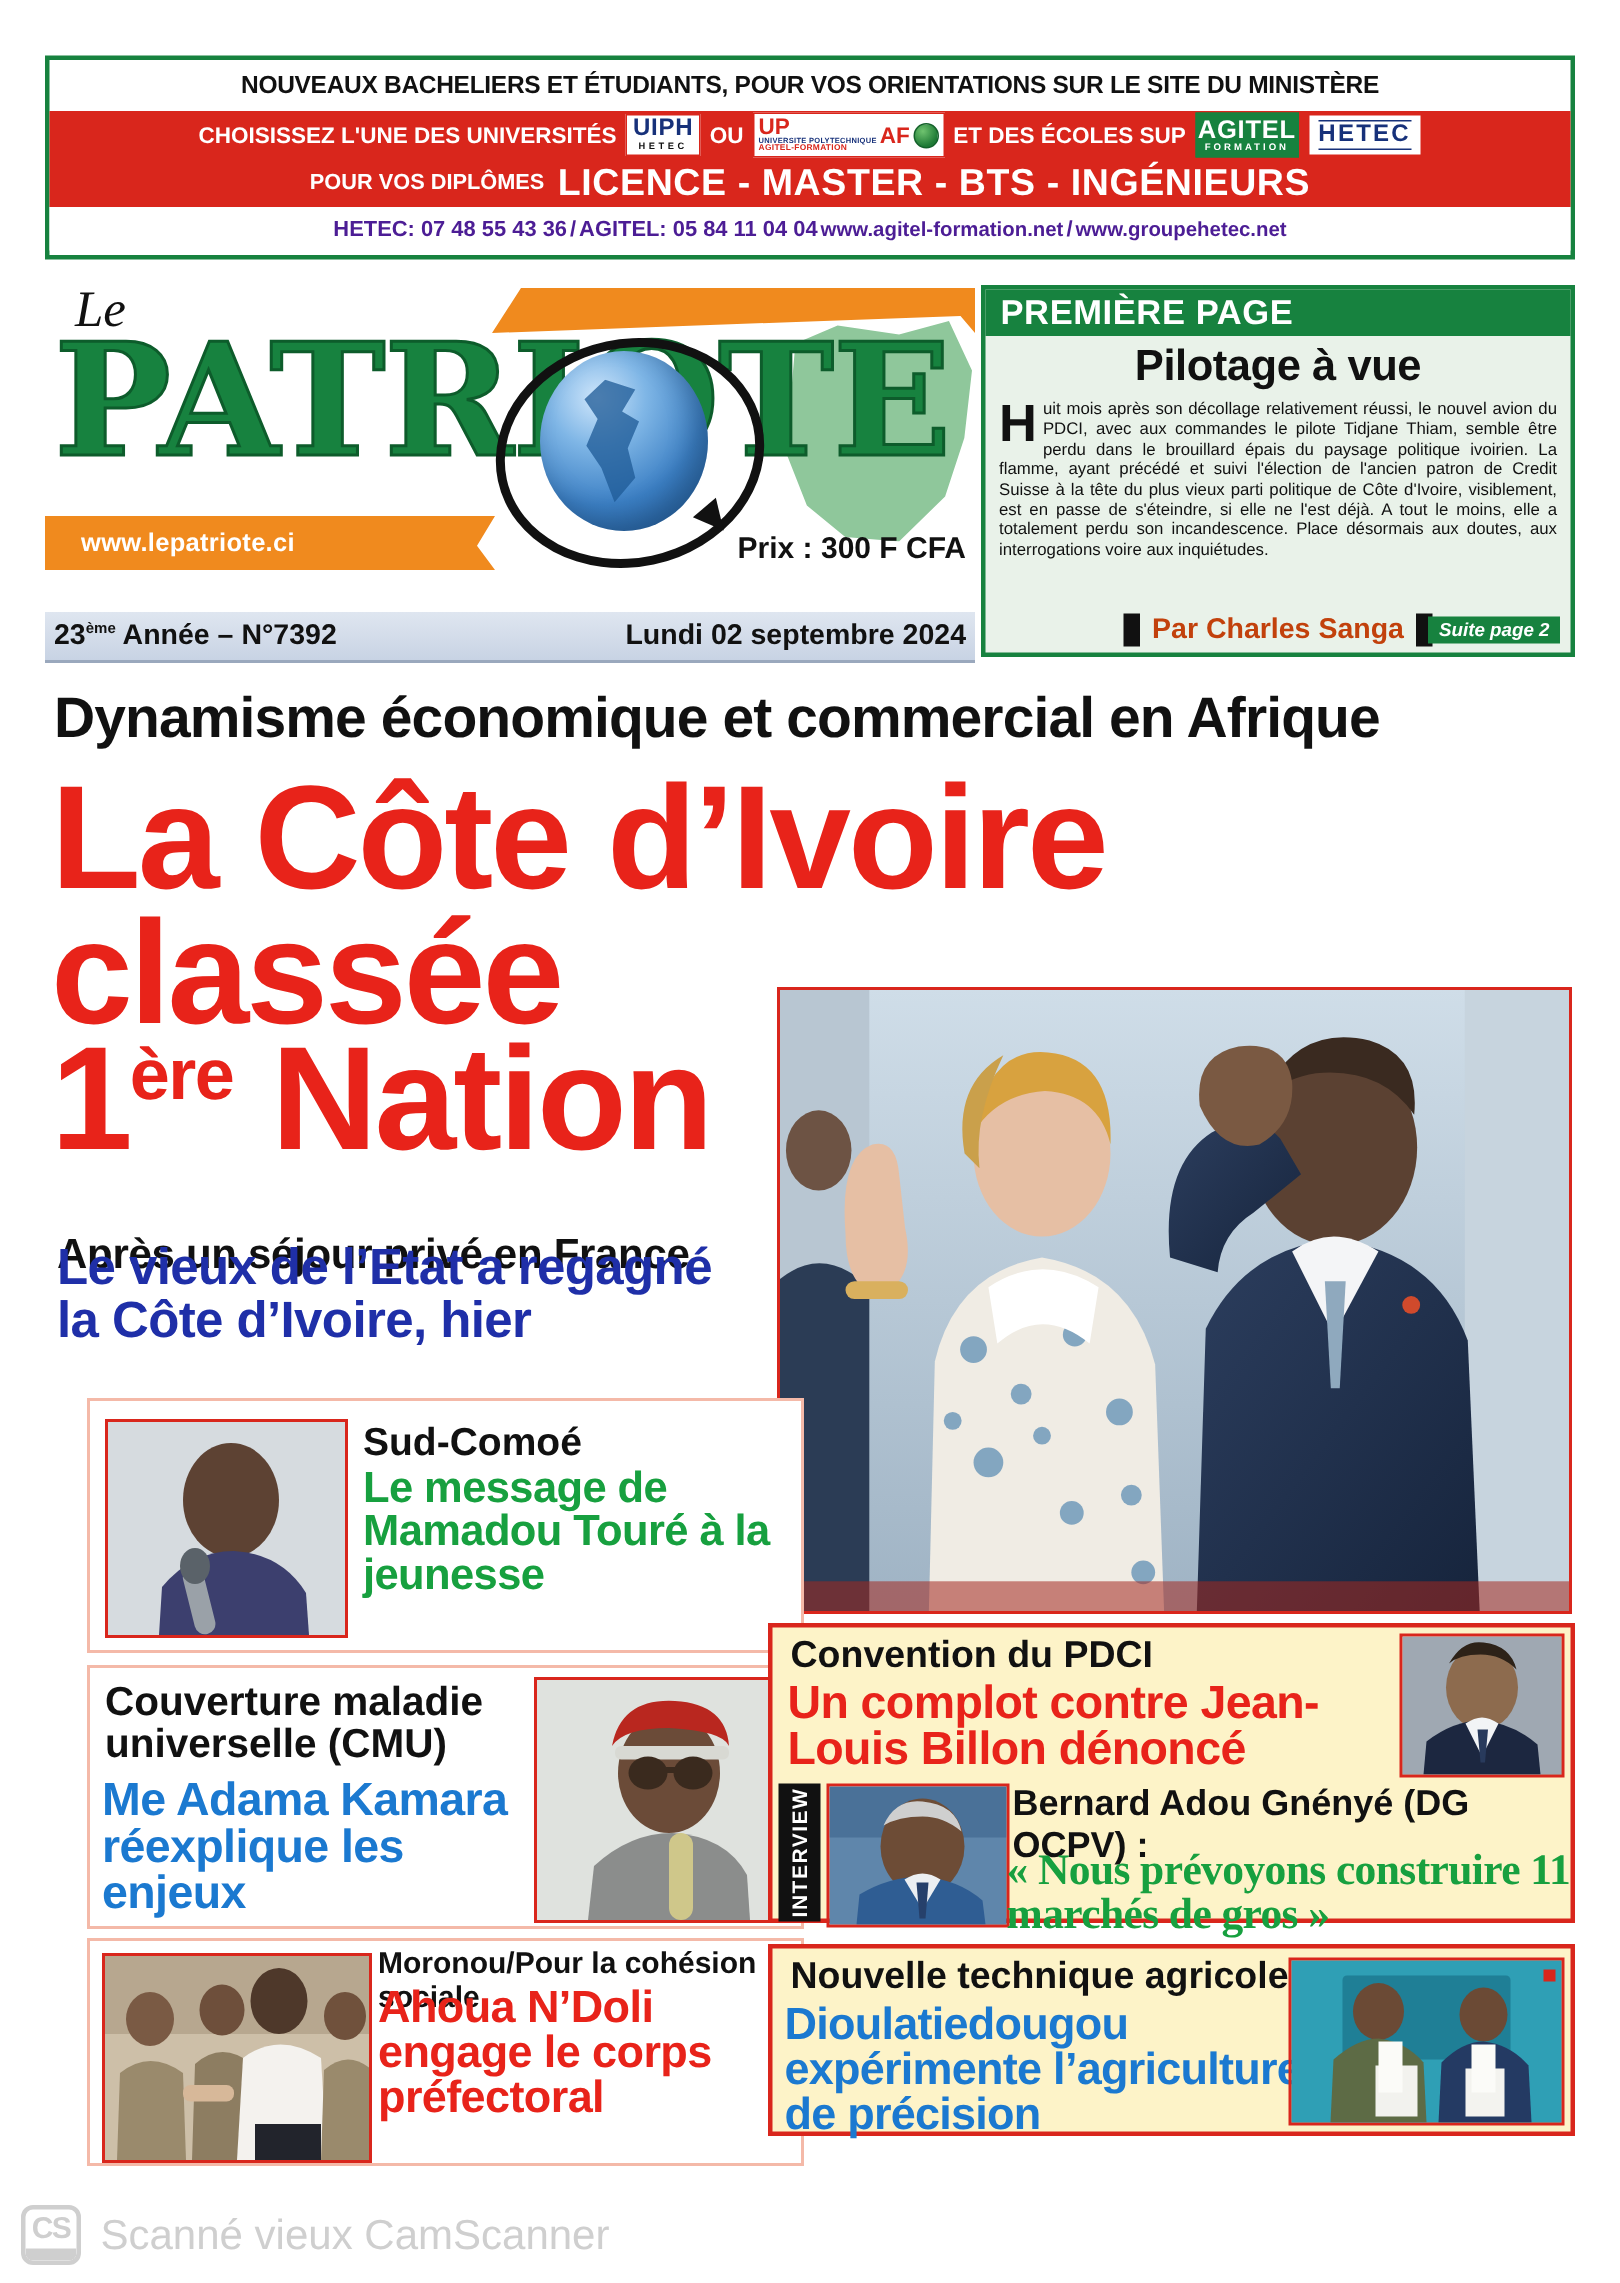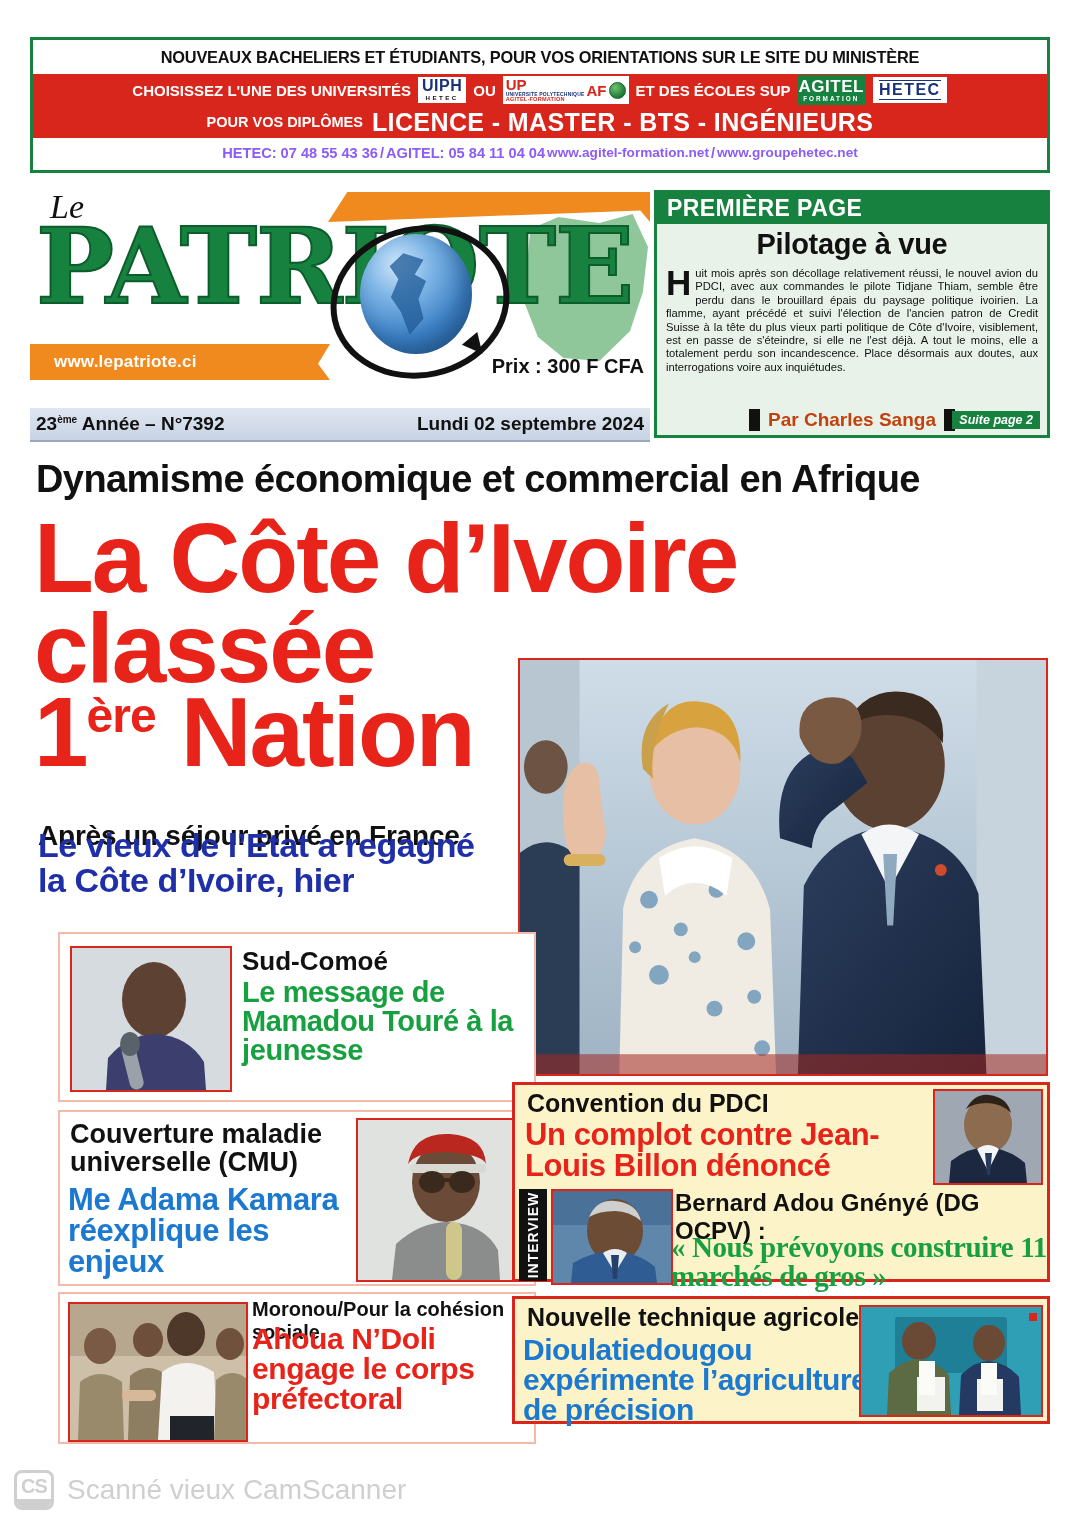--- a/index.html
+++ b/index.html
@@ -14,21 +14,21 @@
     background:#ffffff;color:#111;font-weight:bold;font-size:16.5px;letter-spacing:-.2px;
     white-space:nowrap;transform:scaleX(.99);}
   .ad-red{background:#d9261c;height:64px;position:relative;}
   .ad-r1{height:32px;display:flex;align-items:center;justify-content:center;gap:6px;
     color:#fff;font-weight:bold;font-size:15px;white-space:nowrap;}
   .ad-r2{height:32px;display:flex;align-items:center;justify-content:center;gap:9px;
     color:#fff;font-weight:bold;white-space:nowrap;}
   .ad-r2 .small{font-size:14.5px;}
   .ad-r2 .big{font-size:25px;letter-spacing:.4px;}
   .ad-line4{height:29px;display:flex;align-items:center;justify-content:center;gap:2px;
-    background:#fff;color:#8b5cf6;font-weight:bold;font-size:14.6px;white-space:nowrap;}
+    background:#fff;color:#4c1d95;font-weight:bold;font-size:14.6px;white-space:nowrap;}
   .ad-line4 .web{font-size:13.6px;}
 
   
   .chip{display:inline-flex;flex-direction:column;align-items:center;justify-content:center;
     background:#fff;border:1.5px solid #d9261c;padding:1px 4px;line-height:1;}
   .chip .c-main{font-weight:bold;font-size:16px;letter-spacing:.5px;}
   .chip .c-sub{font-size:6.2px;font-weight:bold;letter-spacing:1.2px;margin-top:1px;}
   .chip-uiph .c-main{color:#17317a;}
   .chip-uiph .c-sub{color:#111;letter-spacing:2.4px;}
   .chip-upaf{flex-direction:row;gap:2px;align-items:center;padding:1px 3px;}

